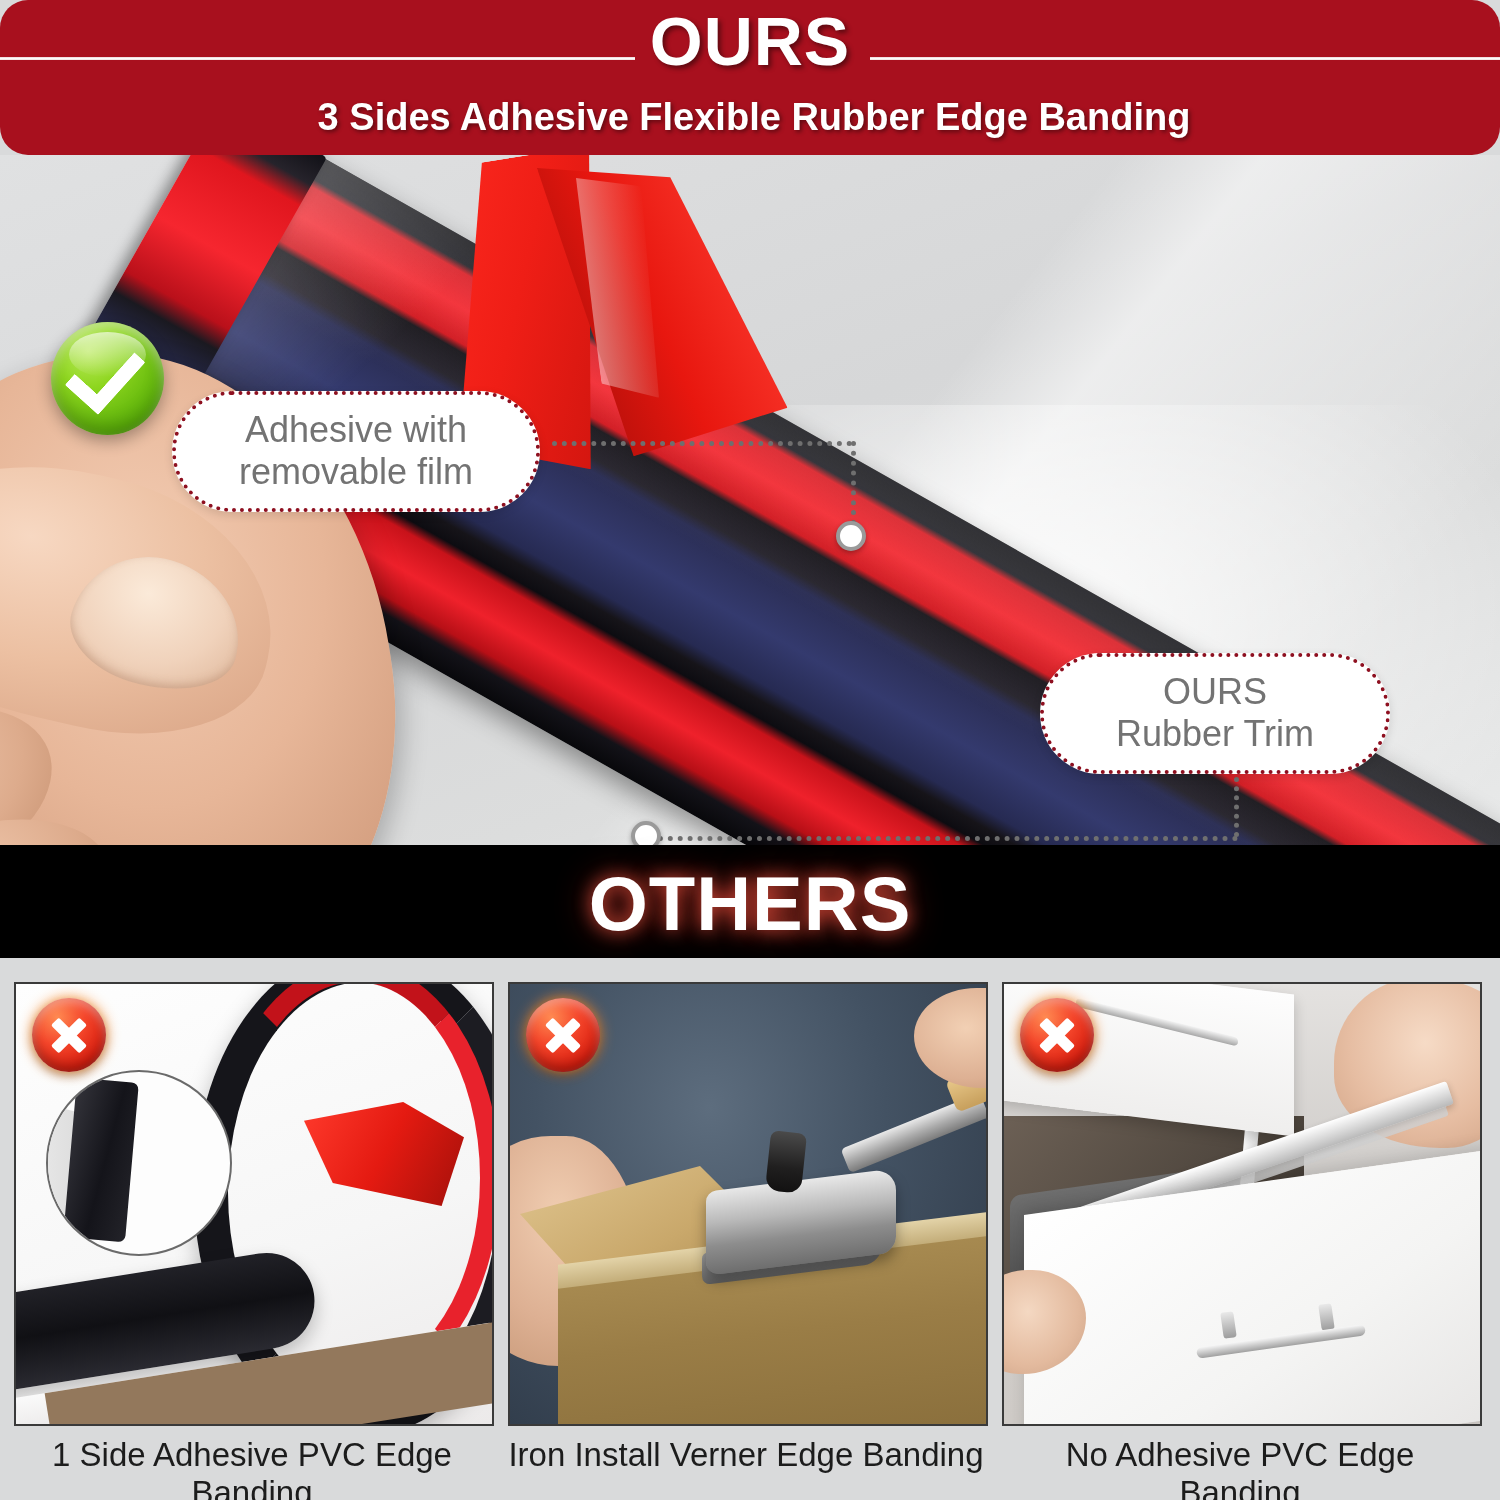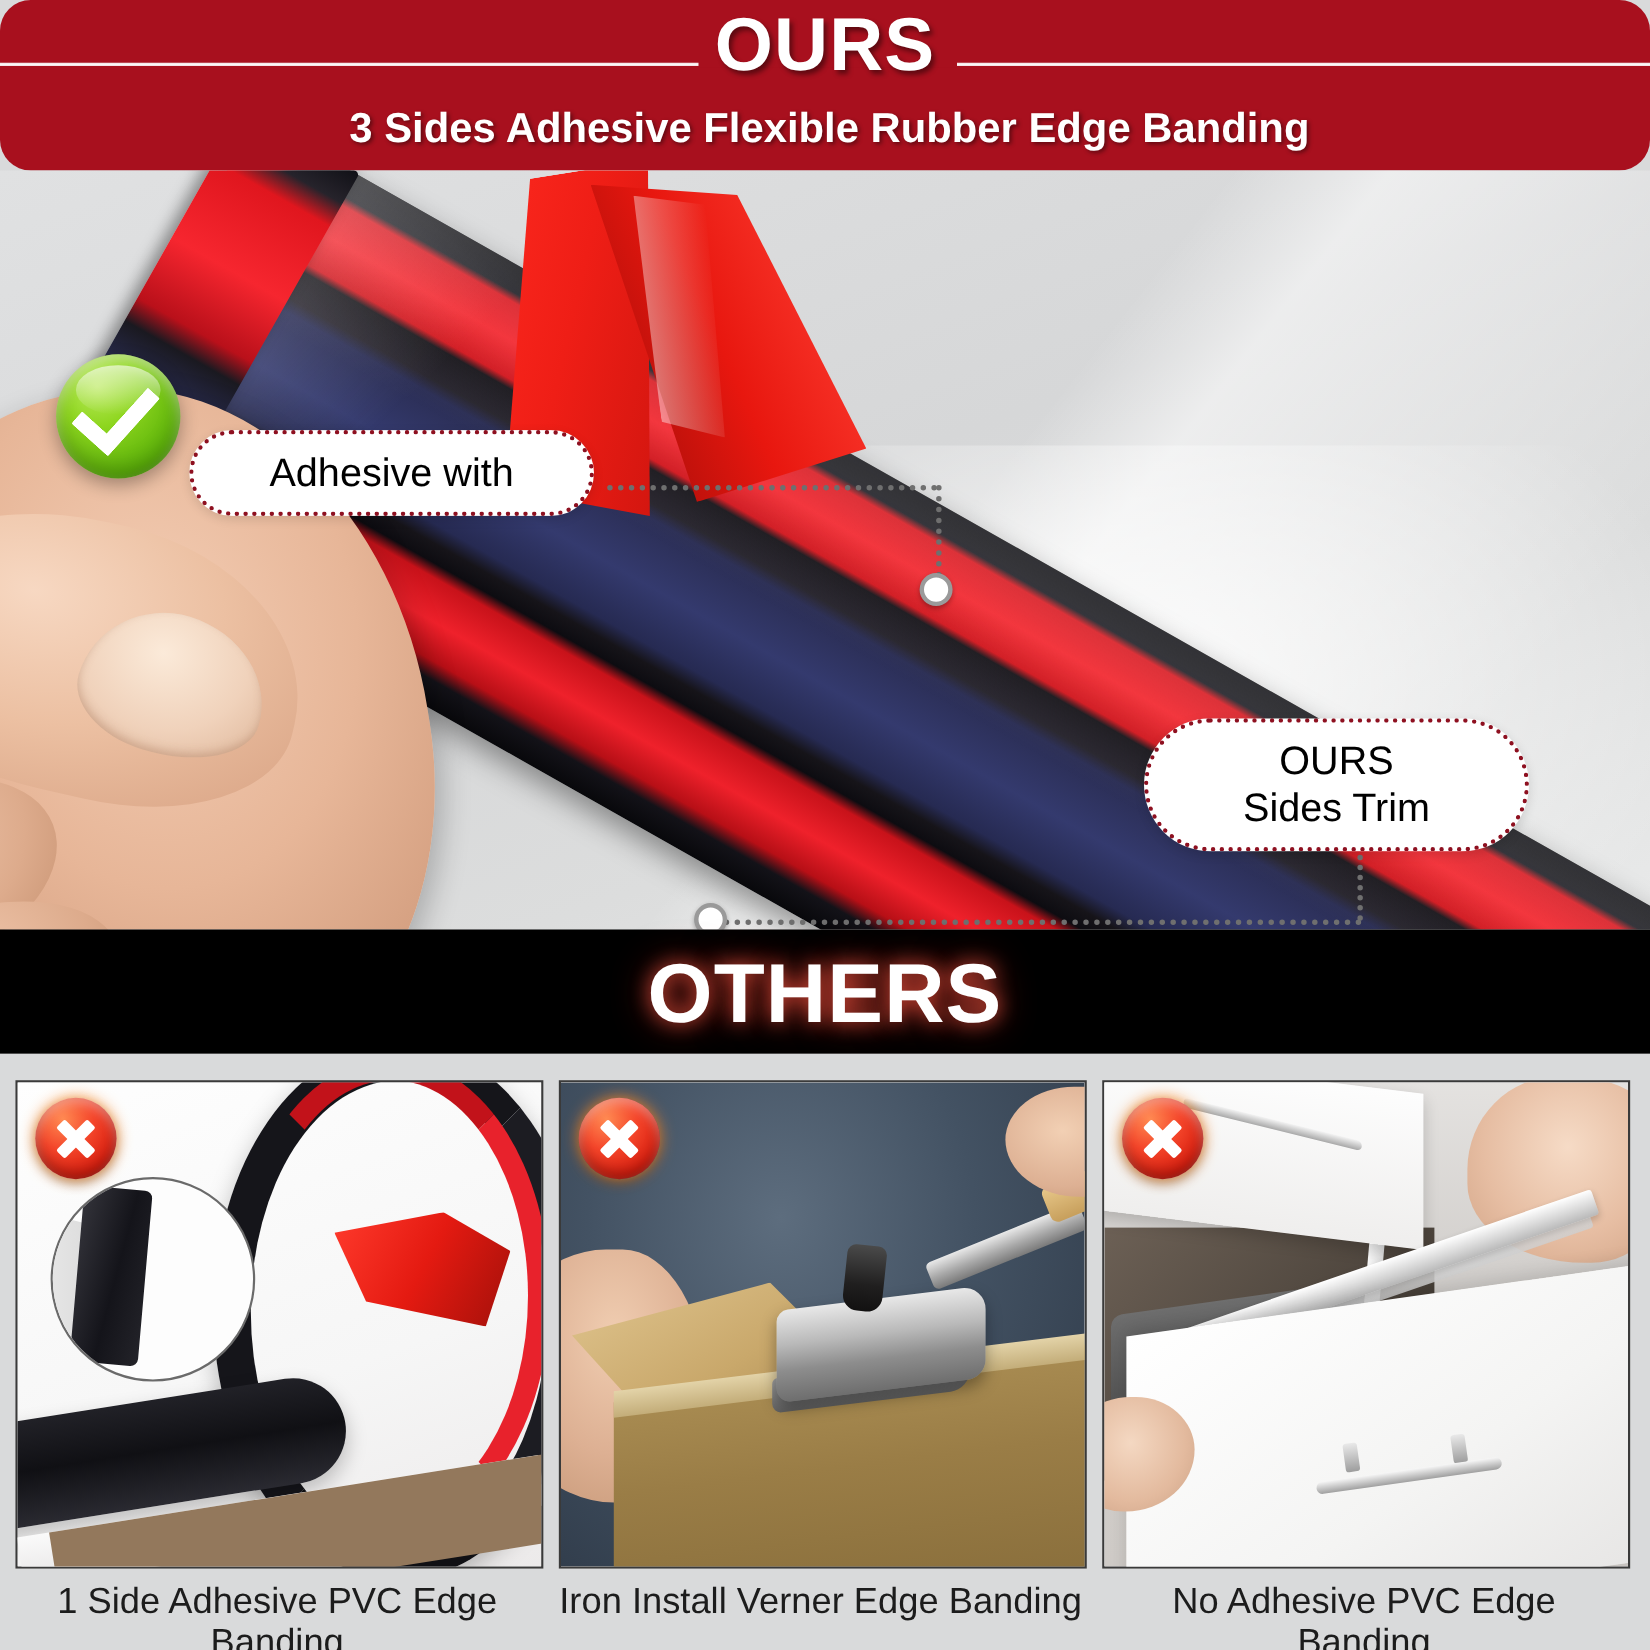--- a/index.html
+++ b/index.html
@@ -135,21 +135,21 @@
   .knuckle1{left:-40px;top:330px;width:250px;height:160px;transform:rotate(-12deg);}
   .knuckle2{left:-20px;top:448px;width:270px;height:150px;transform:rotate(-8deg);}
 
   
   .pill{
     position:absolute;
     background:#ffffff;
     border:4px dotted #8e1020;
     border-radius:70px;
     text-align:center;
-    color:#000000;
+    color:#737373;
     font-size:36px;
     line-height:1.18;
     padding:14px 30px;
     box-sizing:border-box;
     box-shadow:0 3px 10px rgba(0,0,0,.12);
   }
   #pill-adhesive{left:172px;top:236px;width:368px;}
   #pill-epdm{left:1040px;top:498px;width:350px;}
 
   .leader{position:absolute;}
@@ -441,24 +441,25 @@
     <div class="leader dot-h" style="left:552px;top:286px;width:300px;"></div>
     <div class="leader dot-v" style="left:851px;top:286px;height:84px;"></div>
     <div class="node" style="left:836px;top:366px;"></div>
 
     <div class="leader dot-v" style="left:1234px;top:622px;height:60px;"></div>
     <div class="leader dot-h" style="left:648px;top:681px;width:590px;"></div>
     <div class="node" style="left:631px;top:666px;"></div>
 
     <div class="pill" id="pill-adhesive">
       <span>Adhesive with</span><br>
+      <span>removable film</span>
     </div>
     <div class="pill" id="pill-epdm">
       <span>OURS</span><br>
-      <span>Sides Trim</span>
+      <span>Rubber Trim</span>
     </div>
 
     <div class="badge-check">
       <div class="check-glyph"></div>
     </div>
   </div>
 
   <div class="band-others">
     <div class="others-title">OTHERS</div>
   </div>

